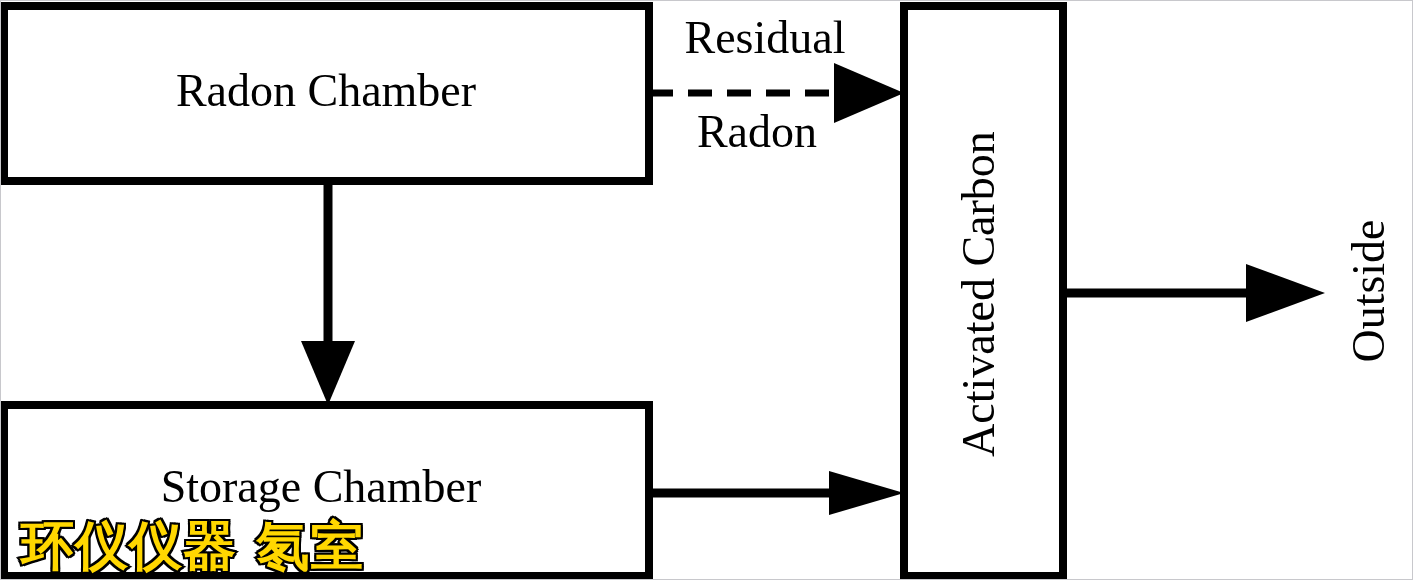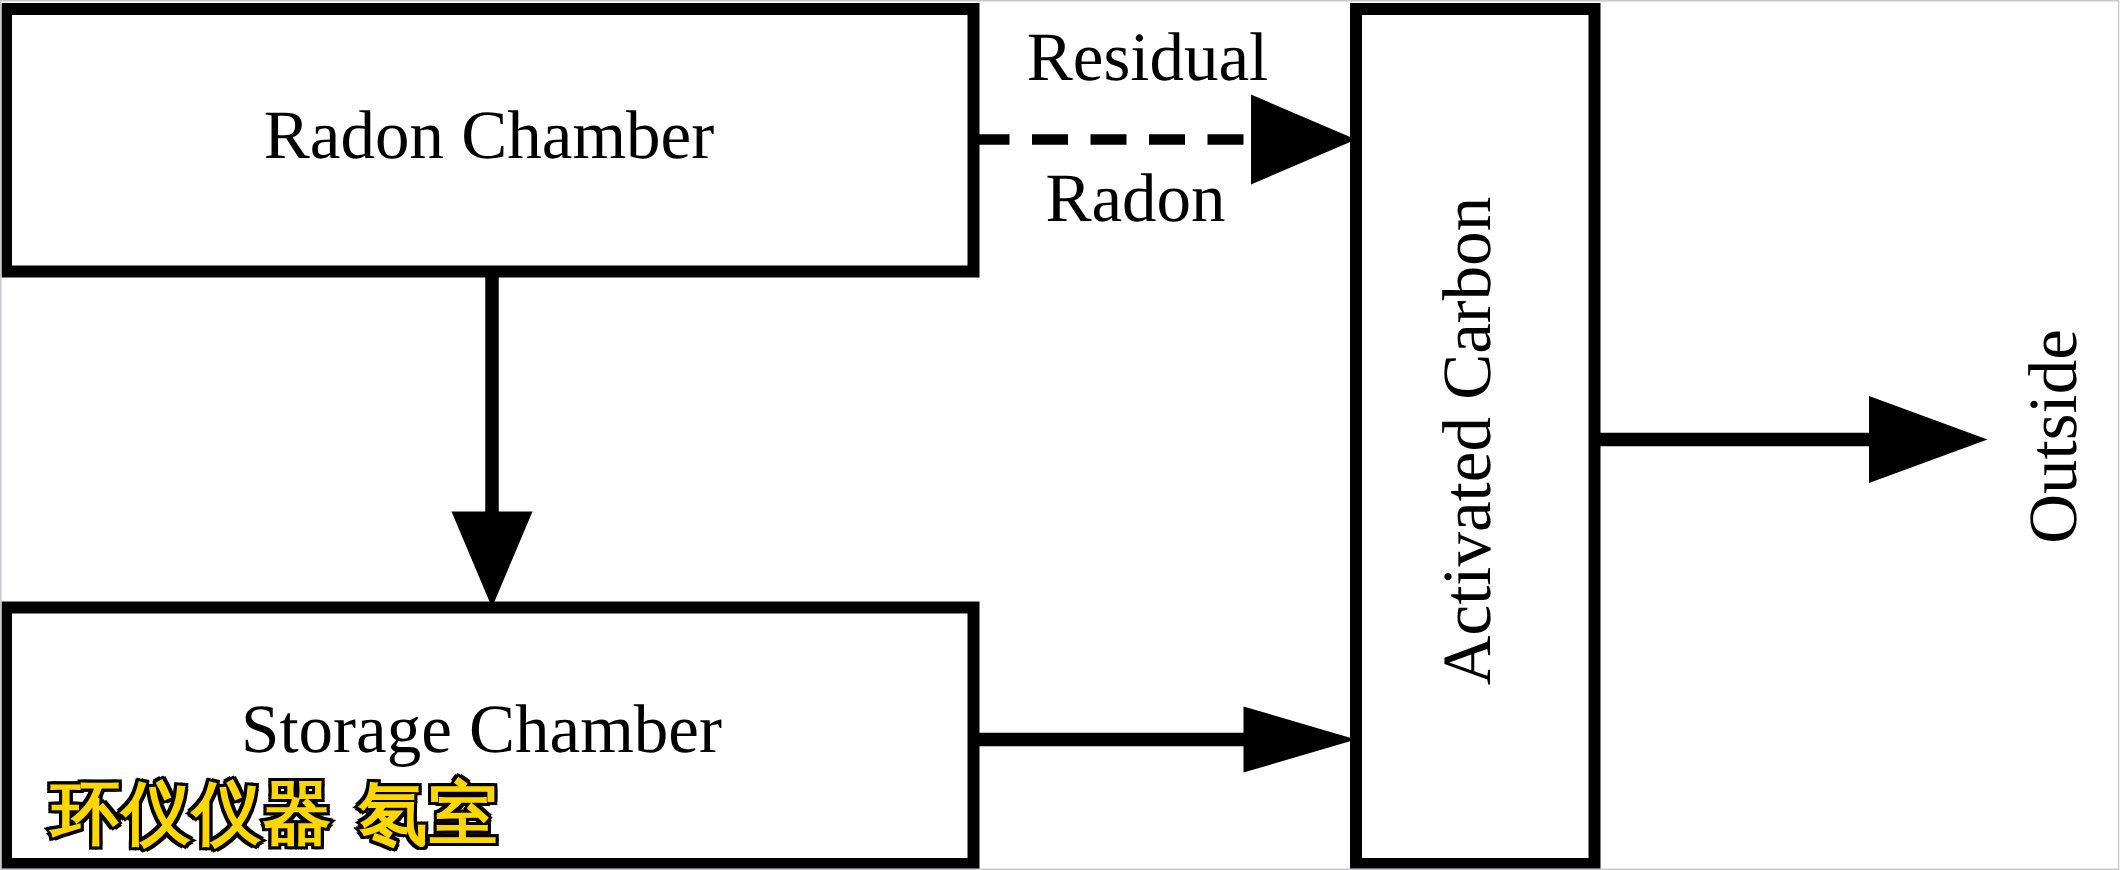--- a/index.html
+++ b/index.html
@@ -33,24 +33,24 @@
   }
   .flow-label {
     font-family: "Liberation Serif", "DejaVu Serif", serif;
     font-size: 46px;
     fill: #000000;
     text-anchor: middle;
     dominant-baseline: middle;
   }
   .watermark-text {
     position: absolute;
-    left: 33px;
+    left: 20px;
     top: 518px;
     font-family: "DejaVu Sans", "Liberation Sans", sans-serif;
-    font-size: 46px;
+    font-size: 53px;
     font-weight: bold;
     color: #FFD700;
     letter-spacing: 1px;
     line-height: 1;
     white-space: nowrap;
     -webkit-text-stroke: 3.5px #000000;
     paint-order: stroke fill;
     text-shadow:
       -2px -2px 0 #000, 2px -2px 0 #000,
       -2px  2px 0 #000, 2px  2px 0 #000,

